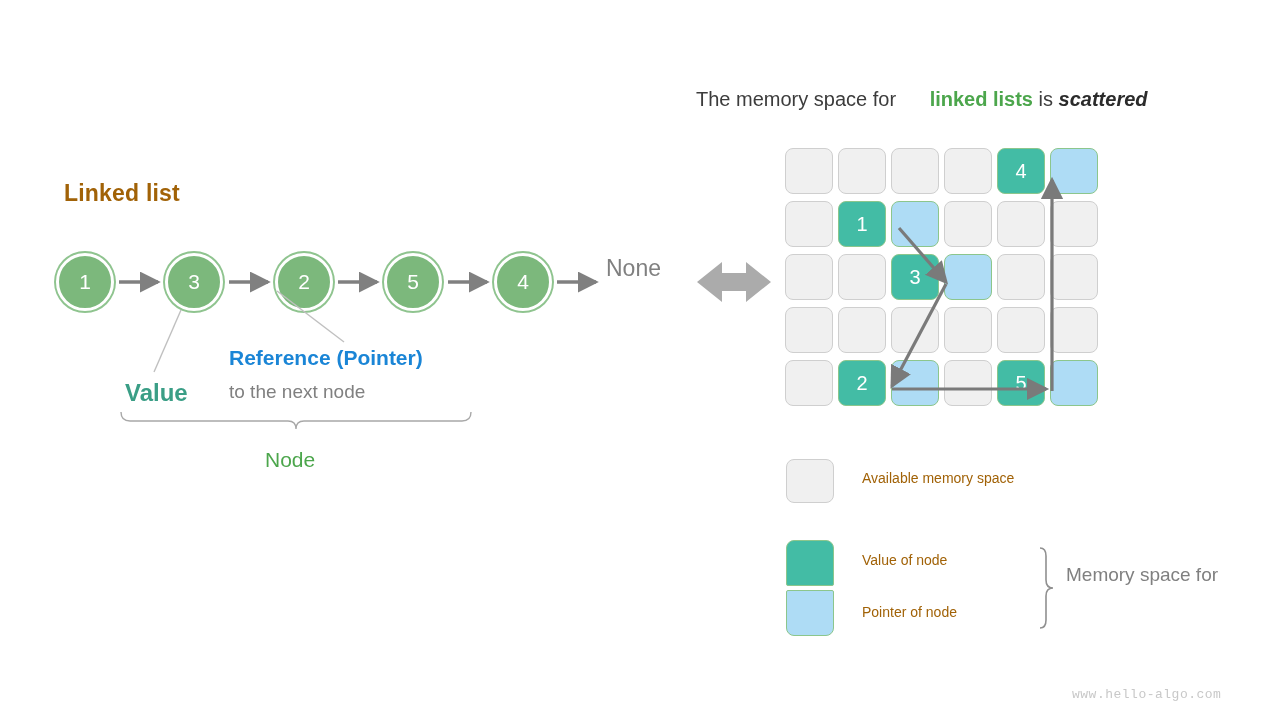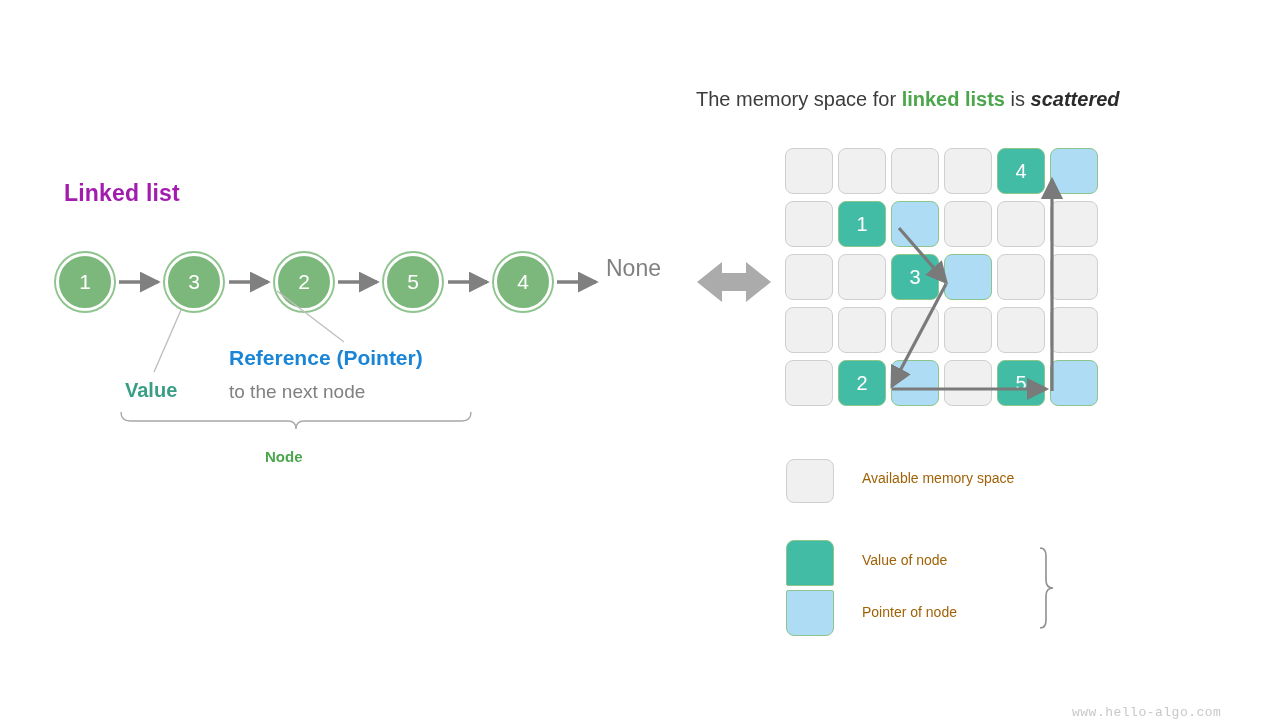--- a/index.html
+++ b/index.html
@@ -4,40 +4,40 @@
 <style>
   html,body{margin:0;padding:0;}
   body{
     width:1280px;height:720px;position:relative;background:#ffffff;
     font-family:"Liberation Sans","DejaVu Sans",sans-serif;
     overflow:hidden;
   }
   .abs{position:absolute;}
 
   
-  #ll-title{left:64px;top:180px;font-size:23px;font-weight:bold;color:#a21caf;letter-spacing:.2px;}
+  #ll-title{left:64px;top:180px;font-size:23px;font-weight:bold;color:#a16207;letter-spacing:.2px;}
 
   .node{
     position:absolute;width:58px;height:58px;border-radius:50%;
     background:#7CB87C;border:3px solid #ffffff;
     box-shadow:0 0 0 2px #8FC48F;
     display:flex;align-items:center;justify-content:center;
     color:#ffffff;font-size:21px;font-weight:normal;box-sizing:border-box;
   }
 
   #none-label{left:606px;top:255px;font-size:23px;color:#808080;}
 
-  .lbl-value{left:125px;top:379px;font-size:20px;font-weight:bold;color:#3A9E86;}
+  .lbl-value{left:125px;top:379px;font-size:24px;font-weight:bold;color:#3A9E86;}
   .lbl-ref{left:229px;top:346px;font-size:21px;font-weight:bold;color:#1A85D6;}
   .lbl-ref-sub{left:229px;top:381px;font-size:19px;color:#808080;}
-  .lbl-node{left:265px;top:448px;font-size:15px;font-weight:bold;color:#4CA64C;}
+  .lbl-node{left:265px;top:448px;font-size:21px;font-weight:normal;color:#4CA64C;}
 
   
   #mem-heading{left:696px;top:88px;font-size:20px;color:#3C3C3C;white-space:nowrap;}
-  #mem-heading .g{color:#4CA64C;font-weight:bold;}
+  #mem-heading .g{color:#4CA64C;font-weight:bold;margin-left:28px;}
   #mem-heading .b{color:#2B2B2B;font-weight:bold;font-style:italic;}
 
   
   #grid{left:785px;top:148px;width:314px;height:264px;}
   .cell{
     position:absolute;width:48px;height:46px;border-radius:8px;
     box-sizing:border-box;
   }
   .cell.free{background:#F0F0F0;border:1.5px solid #CFCFCF;}
   .cell.val{
@@ -51,21 +51,21 @@
   .lg-free{left:786px;top:459px;width:48px;height:44px;border-radius:8px;background:#F0F0F0;border:1.5px solid #CFCFCF;box-sizing:border-box;}
   .lg-val{left:786px;top:540px;width:48px;height:46px;border-radius:8px 8px 2px 2px;background:#43BCA5;border:1.5px solid #8CC68C;box-sizing:border-box;}
   .lg-ptr{left:786px;top:590px;width:48px;height:46px;border-radius:2px 2px 8px 8px;background:#AEDCF5;border:1.5px solid #8CC68C;box-sizing:border-box;}
 
   .lg-text{font-size:14px;color:#a16207;}
   #lg-free-label{left:862px;top:470px;}
   #lg-val-label{left:862px;top:552px;}
   #lg-ptr-label{left:862px;top:604px;}
   #lg-group-label{left:1066px;top:561px;font-size:19px;color:#808080;line-height:28px;}
 
-  #watermark{left:1072px;top:705px;font-size:13px;color:#C8C8C8;
+  #watermark{left:1072px;top:687px;font-size:13px;color:#C8C8C8;
              font-family:"Liberation Mono","DejaVu Sans Mono",monospace;letter-spacing:.5px;}
 
   svg.overlay{position:absolute;left:0;top:0;width:1280px;height:720px;pointer-events:none;}
 </style>
 </head>
 <body>
 
 <div class="abs" id="ll-title">Linked list</div>
 
 <div class="node" style="left:56px;top:253px;">
@@ -143,20 +143,21 @@
 
 <div class="abs lg-free"></div>
 <div class="abs lg-text" id="lg-free-label">Available memory space</div>
 
 <div class="abs lg-val"></div>
 <div class="abs lg-ptr"></div>
 <div class="abs lg-text" id="lg-val-label">Value of node</div>
 <div class="abs lg-text" id="lg-ptr-label">Pointer of node</div>
 
 <div class="abs" id="lg-group-label">
+  <div>Memory space for</div>
 </div>
 
 <div class="abs" id="watermark">www.hello-algo.com</div>
 
 <svg class="overlay">
   <defs>
     <marker id="ah" markerWidth="7" markerHeight="7" refX="5.2" refY="3" orient="auto">
       <path d="M0,0 L6,3 L0,6 z" fill="#808080"></path>
     </marker>
     <marker id="ah2" markerWidth="8" markerHeight="8" refX="6" refY="3.5" orient="auto">

